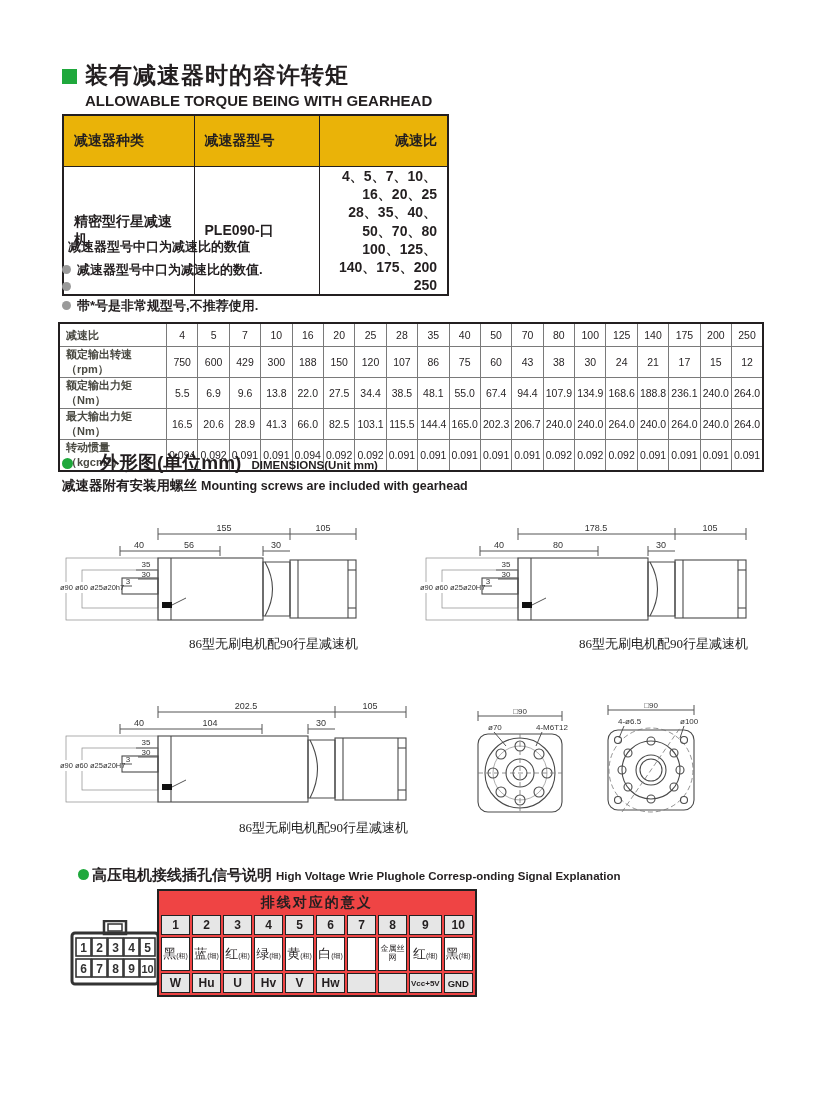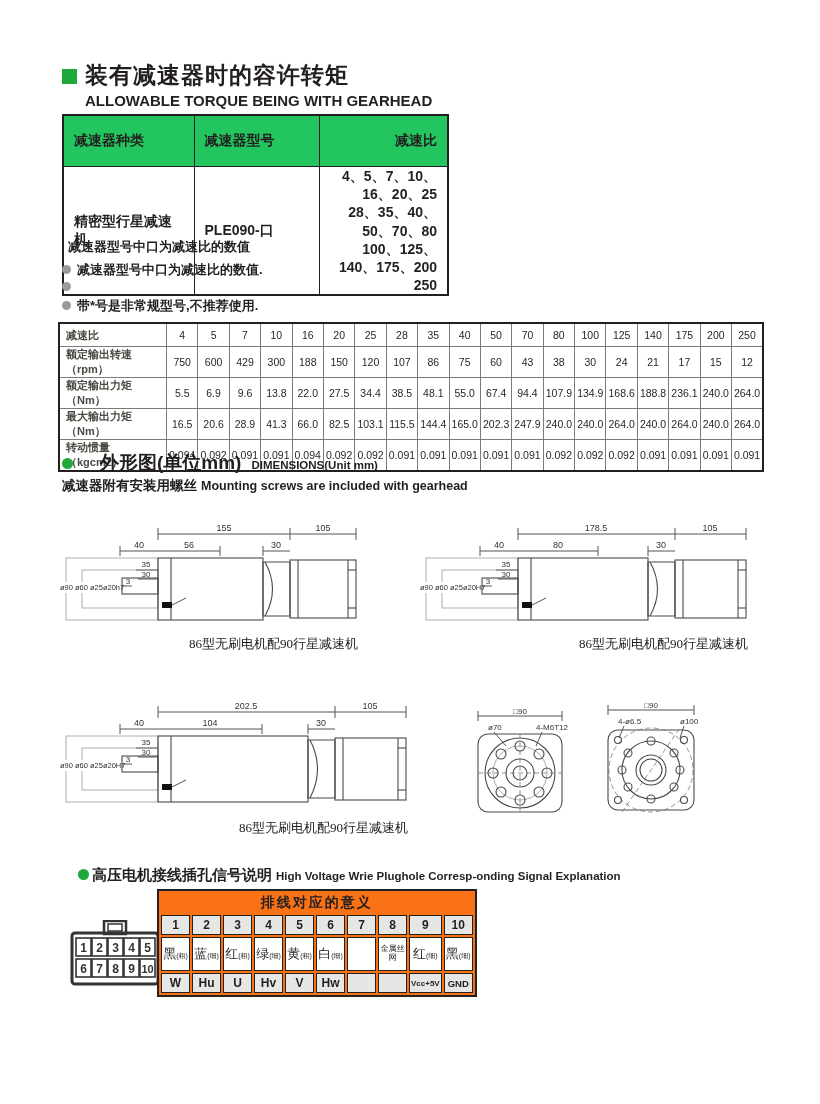--- a/index.html
+++ b/index.html
@@ -9,21 +9,21 @@
 
   
   .green-sq{position:absolute;left:62px;top:69px;width:15px;height:15px;background:#1fa83c;}
   .title-zh{position:absolute;left:85px;top:60px;font-size:23px;font-weight:bold;letter-spacing:1px;}
   .title-en{position:absolute;left:85px;top:92px;font-size:15px;font-weight:bold;}
 
   
   .gh-table{position:absolute;left:62px;top:114px;border-collapse:collapse;table-layout:fixed;}
   .gh-table td{border:1px solid #231f20;vertical-align:middle;}
   .gh-table{border:2px solid #231f20;}
-  .gh-head td{background:#22c55e;height:50px;font-size:14px;font-weight:bold;padding:0 10px;}
+  .gh-head td{background:#eab308;height:50px;font-size:14px;font-weight:bold;padding:0 10px;}
   .gh-body td{height:66px;font-size:14px;font-weight:bold;padding:0 10px;vertical-align:middle;}
   .ratio-cell{font-size:11.5px;line-height:1.3;text-align:right;}
   .ta-r{text-align:right;}
   .gh-footnote{position:absolute;left:68px;top:238px;font-size:13px;font-weight:bold;}
 
   
   .note{position:absolute;left:62px;font-size:13px;font-weight:bold;white-space:nowrap;}
   .note .blt{display:inline-block;width:9px;height:9px;border-radius:50%;background:#9a9a9a;margin-right:6px;}
 
   
@@ -45,21 +45,21 @@
   .dline{stroke:#555;stroke-width:1;}
   .pline{stroke:#4a4a4a;stroke-width:1.1;fill:none;}
   .thin{stroke:#8a8a8a;stroke-width:0.7;fill:none;}
   .dash{stroke:#777;stroke-width:0.8;stroke-dasharray:5 3;fill:none;}
 
   
   .wire-head{position:absolute;left:78px;top:866px;}
   .wire-zh{font-size:15px;font-weight:bold;}
   .wire-en{font-size:11.5px;font-weight:bold;margin-left:4px;}
 
-  .wiring-table{position:absolute;left:157px;top:889px;border:2px solid #222;border-collapse:separate;border-spacing:2px;background:#f97316;}
+  .wiring-table{position:absolute;left:157px;top:889px;border:2px solid #222;border-collapse:separate;border-spacing:2px;background:#ef4444;}
   .wiring-table td{text-align:center;vertical-align:middle;}
   .wt-title td{font-size:14px;font-weight:bold;height:18px;border:none;letter-spacing:2px;}
   .wt-cell{border:1.5px solid #222;width:25px;}
   .wt-num td{background:#e6e6e6;font-size:12px;font-weight:bold;height:16px;}
   .wt-col td{background:#fff;height:30px;font-size:13px;}
   .wt-col .sub{font-size:7px;}
   .wt-col td:nth-child(8){font-size:8px;line-height:1.1;}
   .wt-sig td{background:#e6e6e6;font-size:12px;font-weight:bold;height:16px;}
   .wt-sig td:nth-child(9){font-size:8px;}
   .wt-sig td:nth-child(10){font-size:9.5px;}
@@ -179,21 +179,21 @@
       <td>20.6</td>
       <td>28.9</td>
       <td>41.3</td>
       <td>66.0</td>
       <td>82.5</td>
       <td>103.1</td>
       <td>115.5</td>
       <td>144.4</td>
       <td>165.0</td>
       <td>202.3</td>
-      <td>247.9</td>
+      <td>206.7</td>
       <td>240.0</td>
       <td>240.0</td>
       <td>264.0</td>
       <td>240.0</td>
       <td>264.0</td>
       <td>240.0</td>
       <td>264.0</td>
     </tr>
     <tr>
       <td class="lbl">转动惯量（kgcm2）</td>

